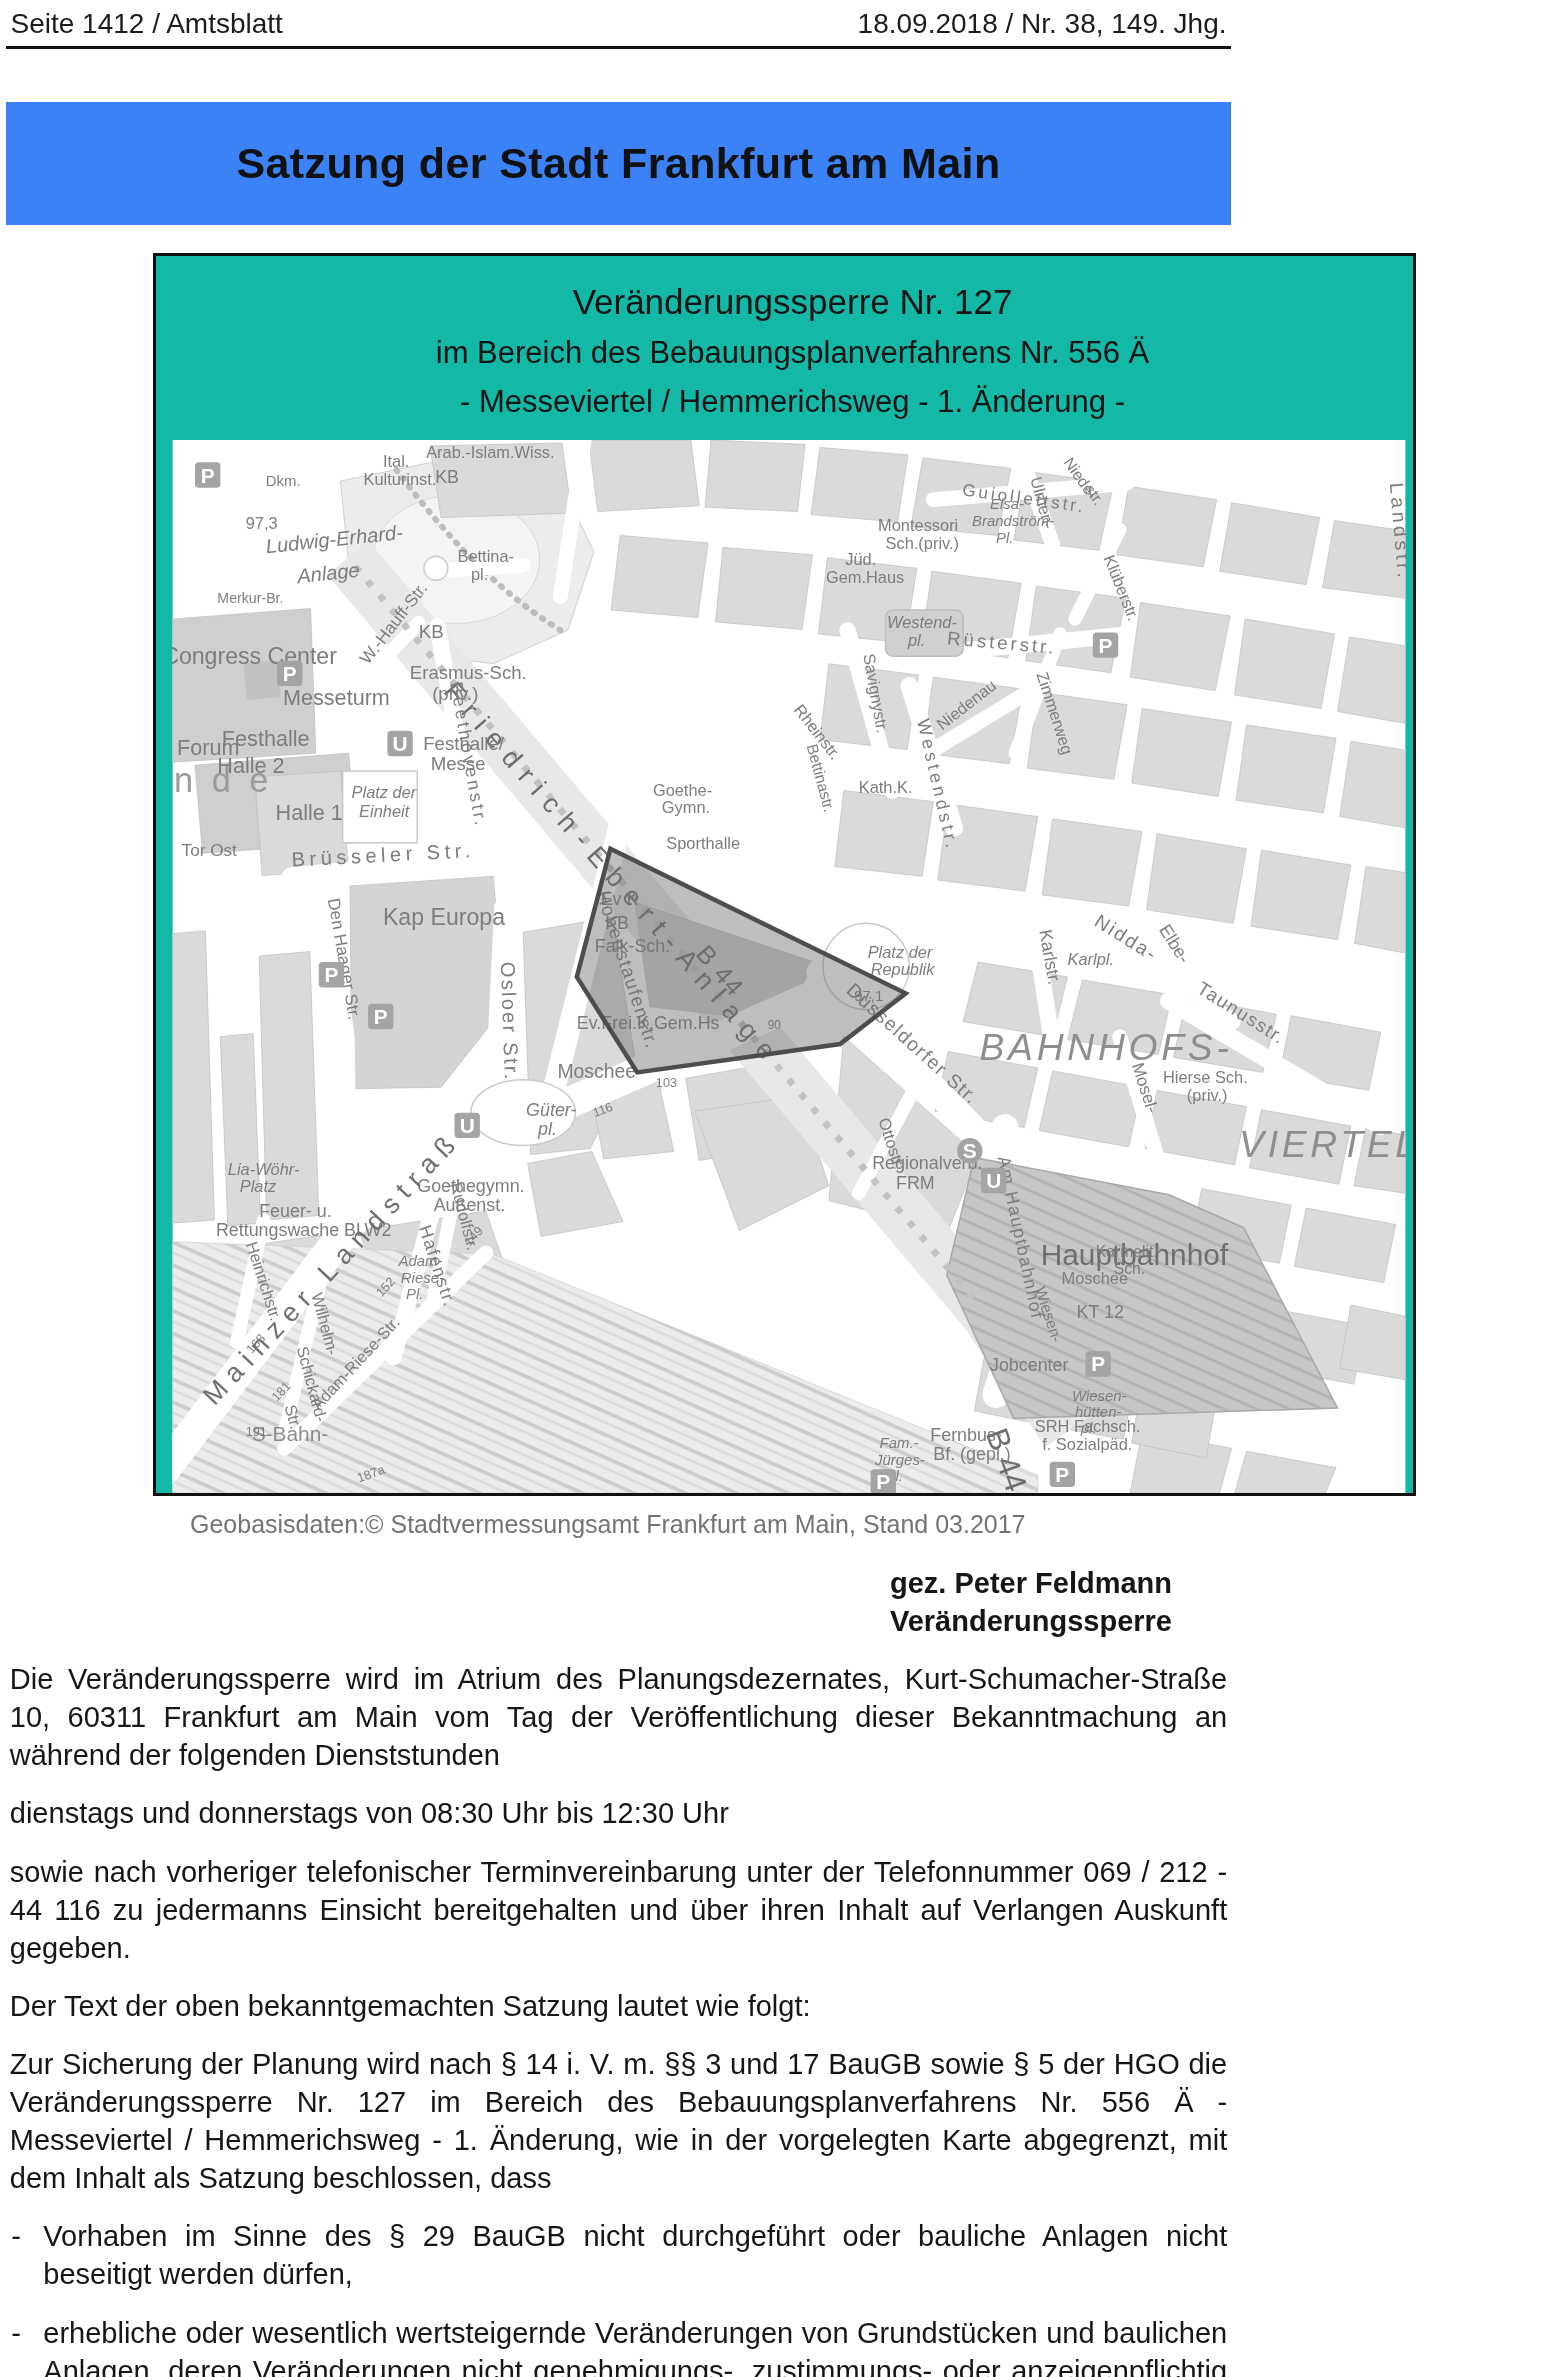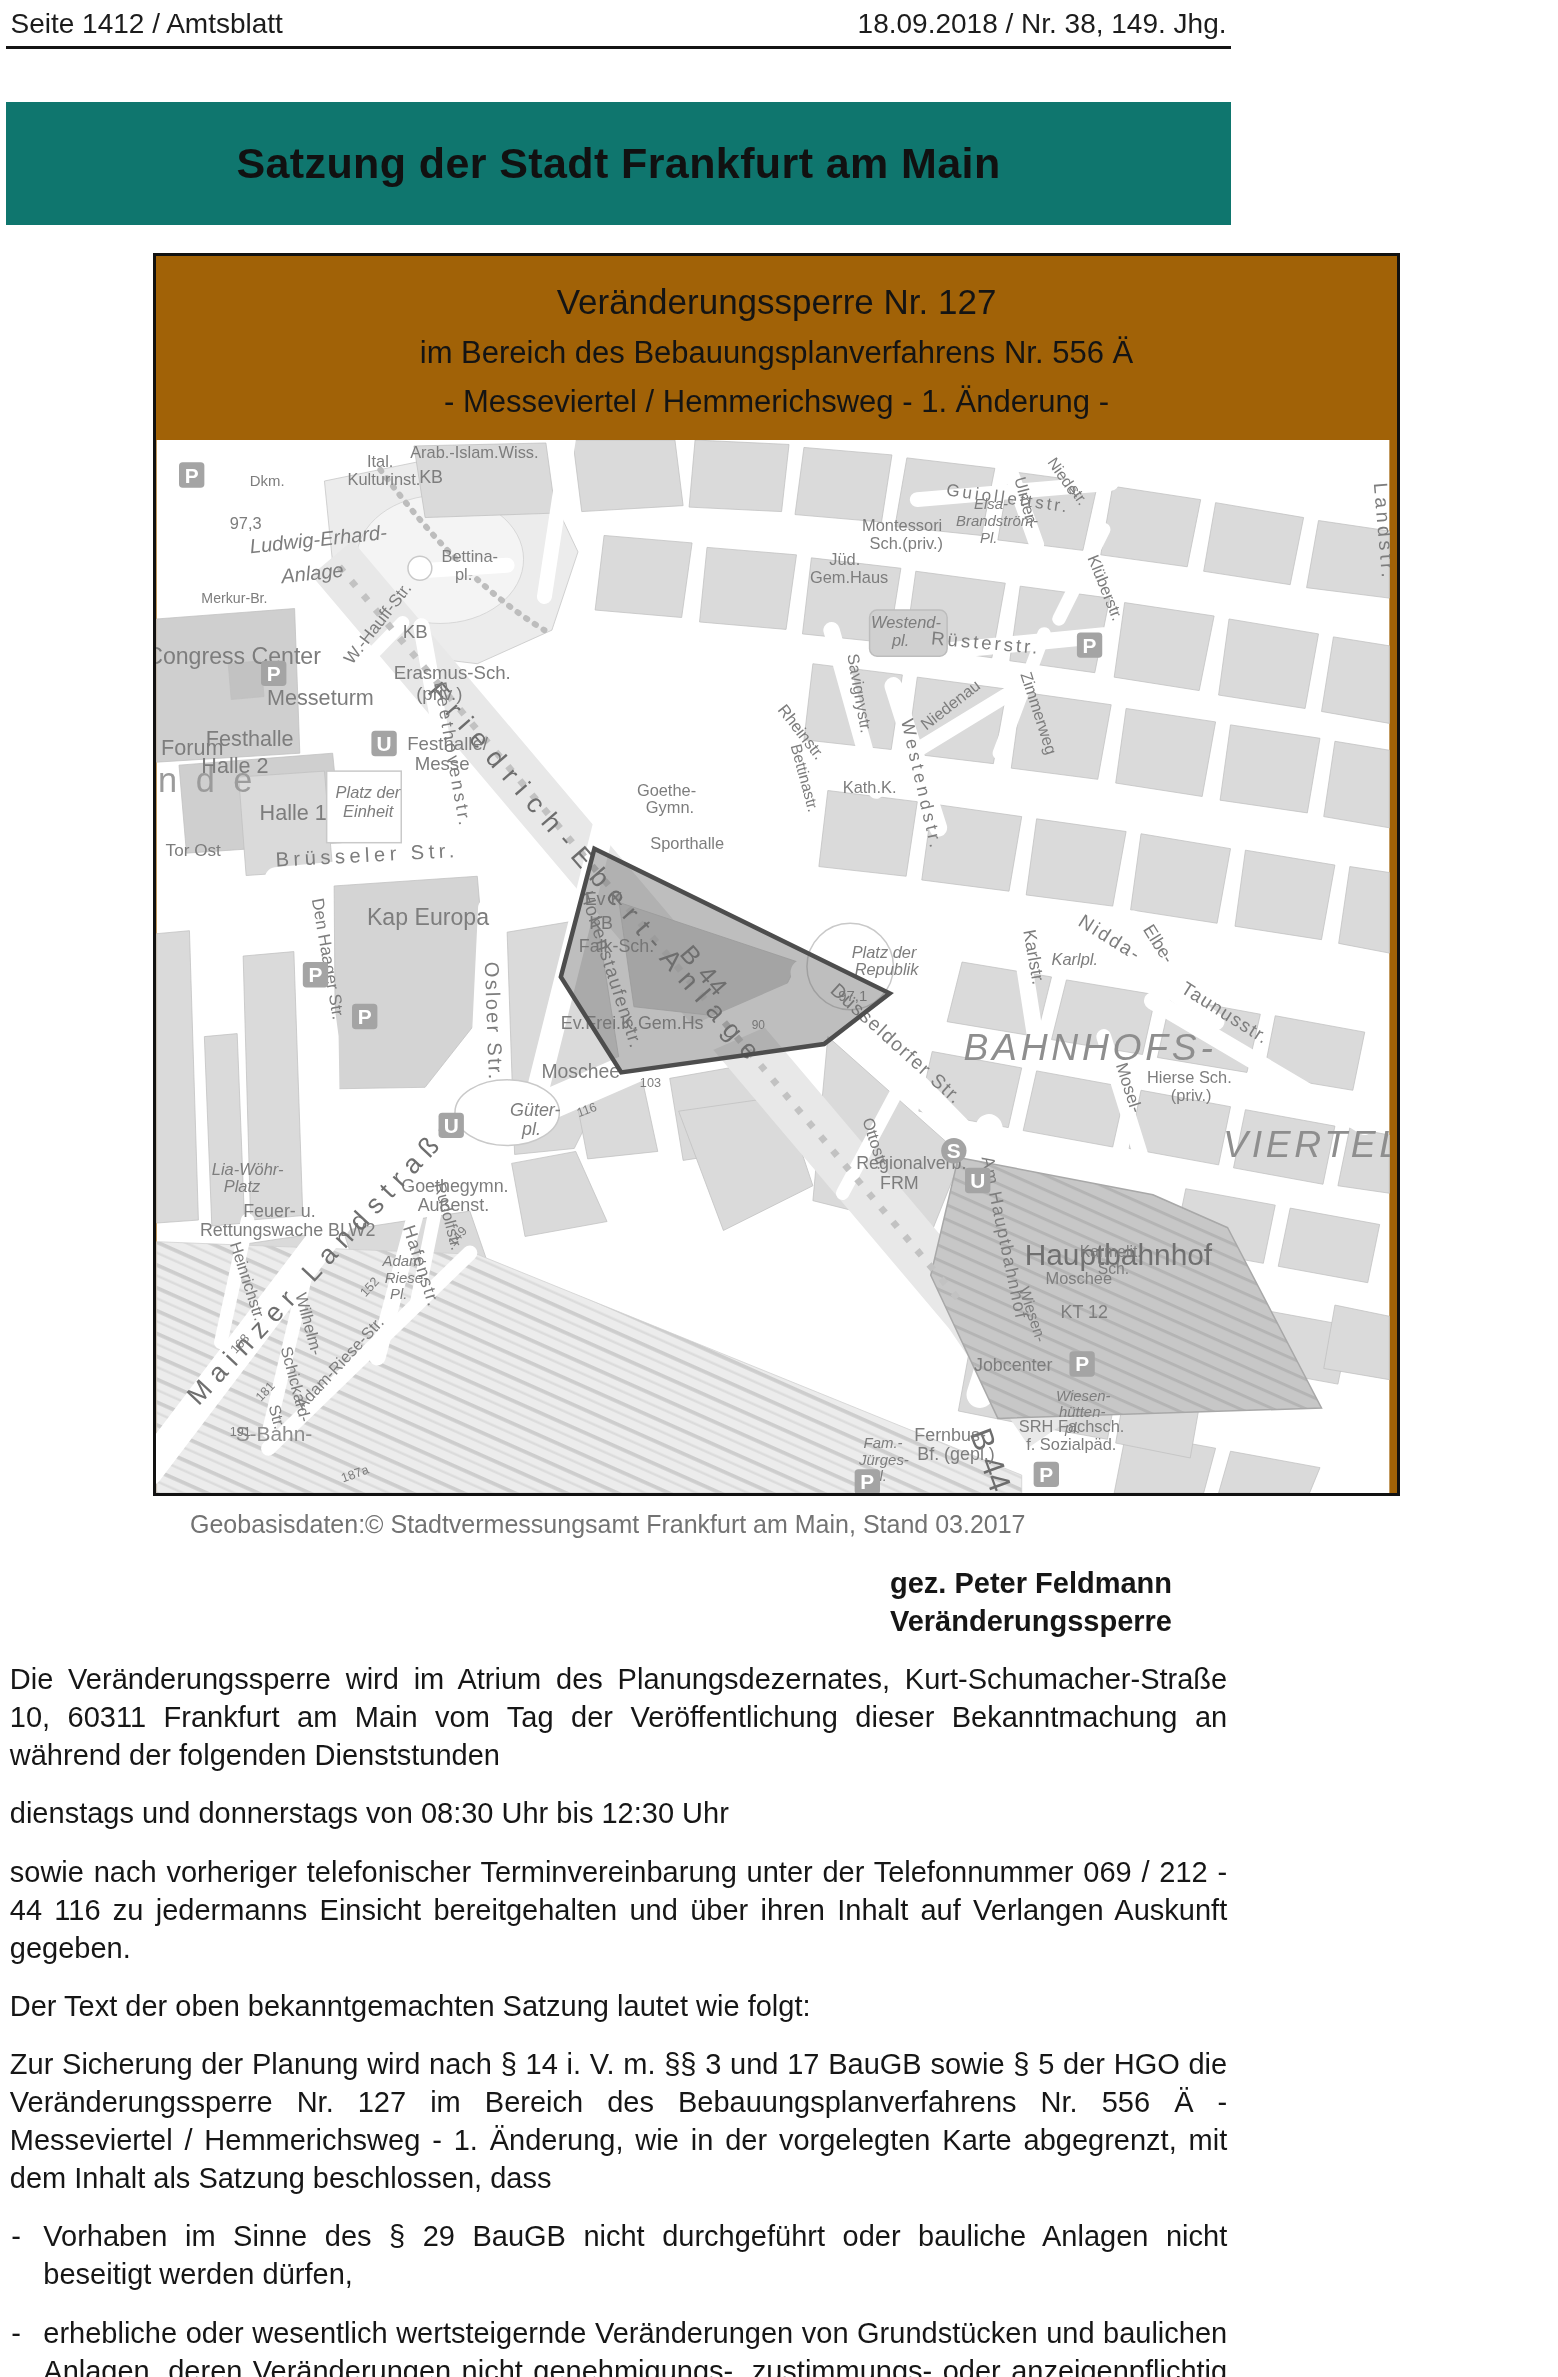--- a/index.html
+++ b/index.html
@@ -10,21 +10,21 @@
   .page{position:relative;width:1237px;height:2377px;}
   
   .hdr{display:flex;justify-content:space-between;align-items:baseline;
        padding:7.5px 10.5px 4.5px 10.5px;font-size:28px;color:#1c1c1c;}
   .rule{border:0;border-top:3.8px solid #141414;margin:1.5px 6px 0 6px;}
   
   .banner{margin:53px 6px 0 6px;height:123px;background:#c2c2c4;
           display:flex;align-items:center;justify-content:center;}
   .banner h1{margin:0;font-size:43px;font-weight:bold;letter-spacing:0.4px;color:#111;}
   
-  .map-box{width:1241px;margin:28px 0 0 153px;border:3.8px solid #111;background:#a16207;box-sizing:content-box;}
+  .map-box{width:1241px;margin:28px 0 0 153px;border:3.8px solid #111;background:#14b8a6;box-sizing:content-box;padding-left:16px;}
   .map-title{text-align:center;padding:18px 7.5px 13.5px 7.5px;line-height:1.58;color:#141414;}
   .map-title .l1{font-size:35px;}
   .map-title .l2,.map-title .l3{font-size:31px;}
   .map-box svg{display:block;}
   .caption{margin:13.5px 0 0 190px;font-size:25px;color:#737373;}
   
   .bodytext{margin-top:25.6px;}
   .para{font-size:29px;line-height:38px;text-align:justify;margin:0 9.8px 20.3px 9.8px;}
   .para.left{text-align:left;}
   .sig{font-size:29px;line-height:38px;font-weight:bold;text-align:right;margin:3px 65px 19.6px 0;}
@@ -36,21 +36,21 @@
 <body>
 
 <div class="page">
 
   <div class="hdr">
     <span>Seite 1412 / Amtsblatt</span>
     <span>18.09.2018 / Nr. 38, 149. Jhg.</span>
   </div>
   <hr class="rule">
 
-  <div class="banner" style="background: #0f766e; text-align: right;">
+  <div class="banner" style="background: #3b82f6; text-align: right;">
     <h1>Satzung der Stadt Frankfurt am Main</h1>
   </div>
 
   <div class="map-box">
     <div class="map-title">
       <div class="l1">Veränderungssperre Nr. 127</div>
       <div class="l2">im Bereich des Bebauungsplanverfahrens Nr. 556 Ä</div>
       <div class="l3">- Messeviertel / Hemmerichsweg - 1. Änderung -</div>
     </div>
 

